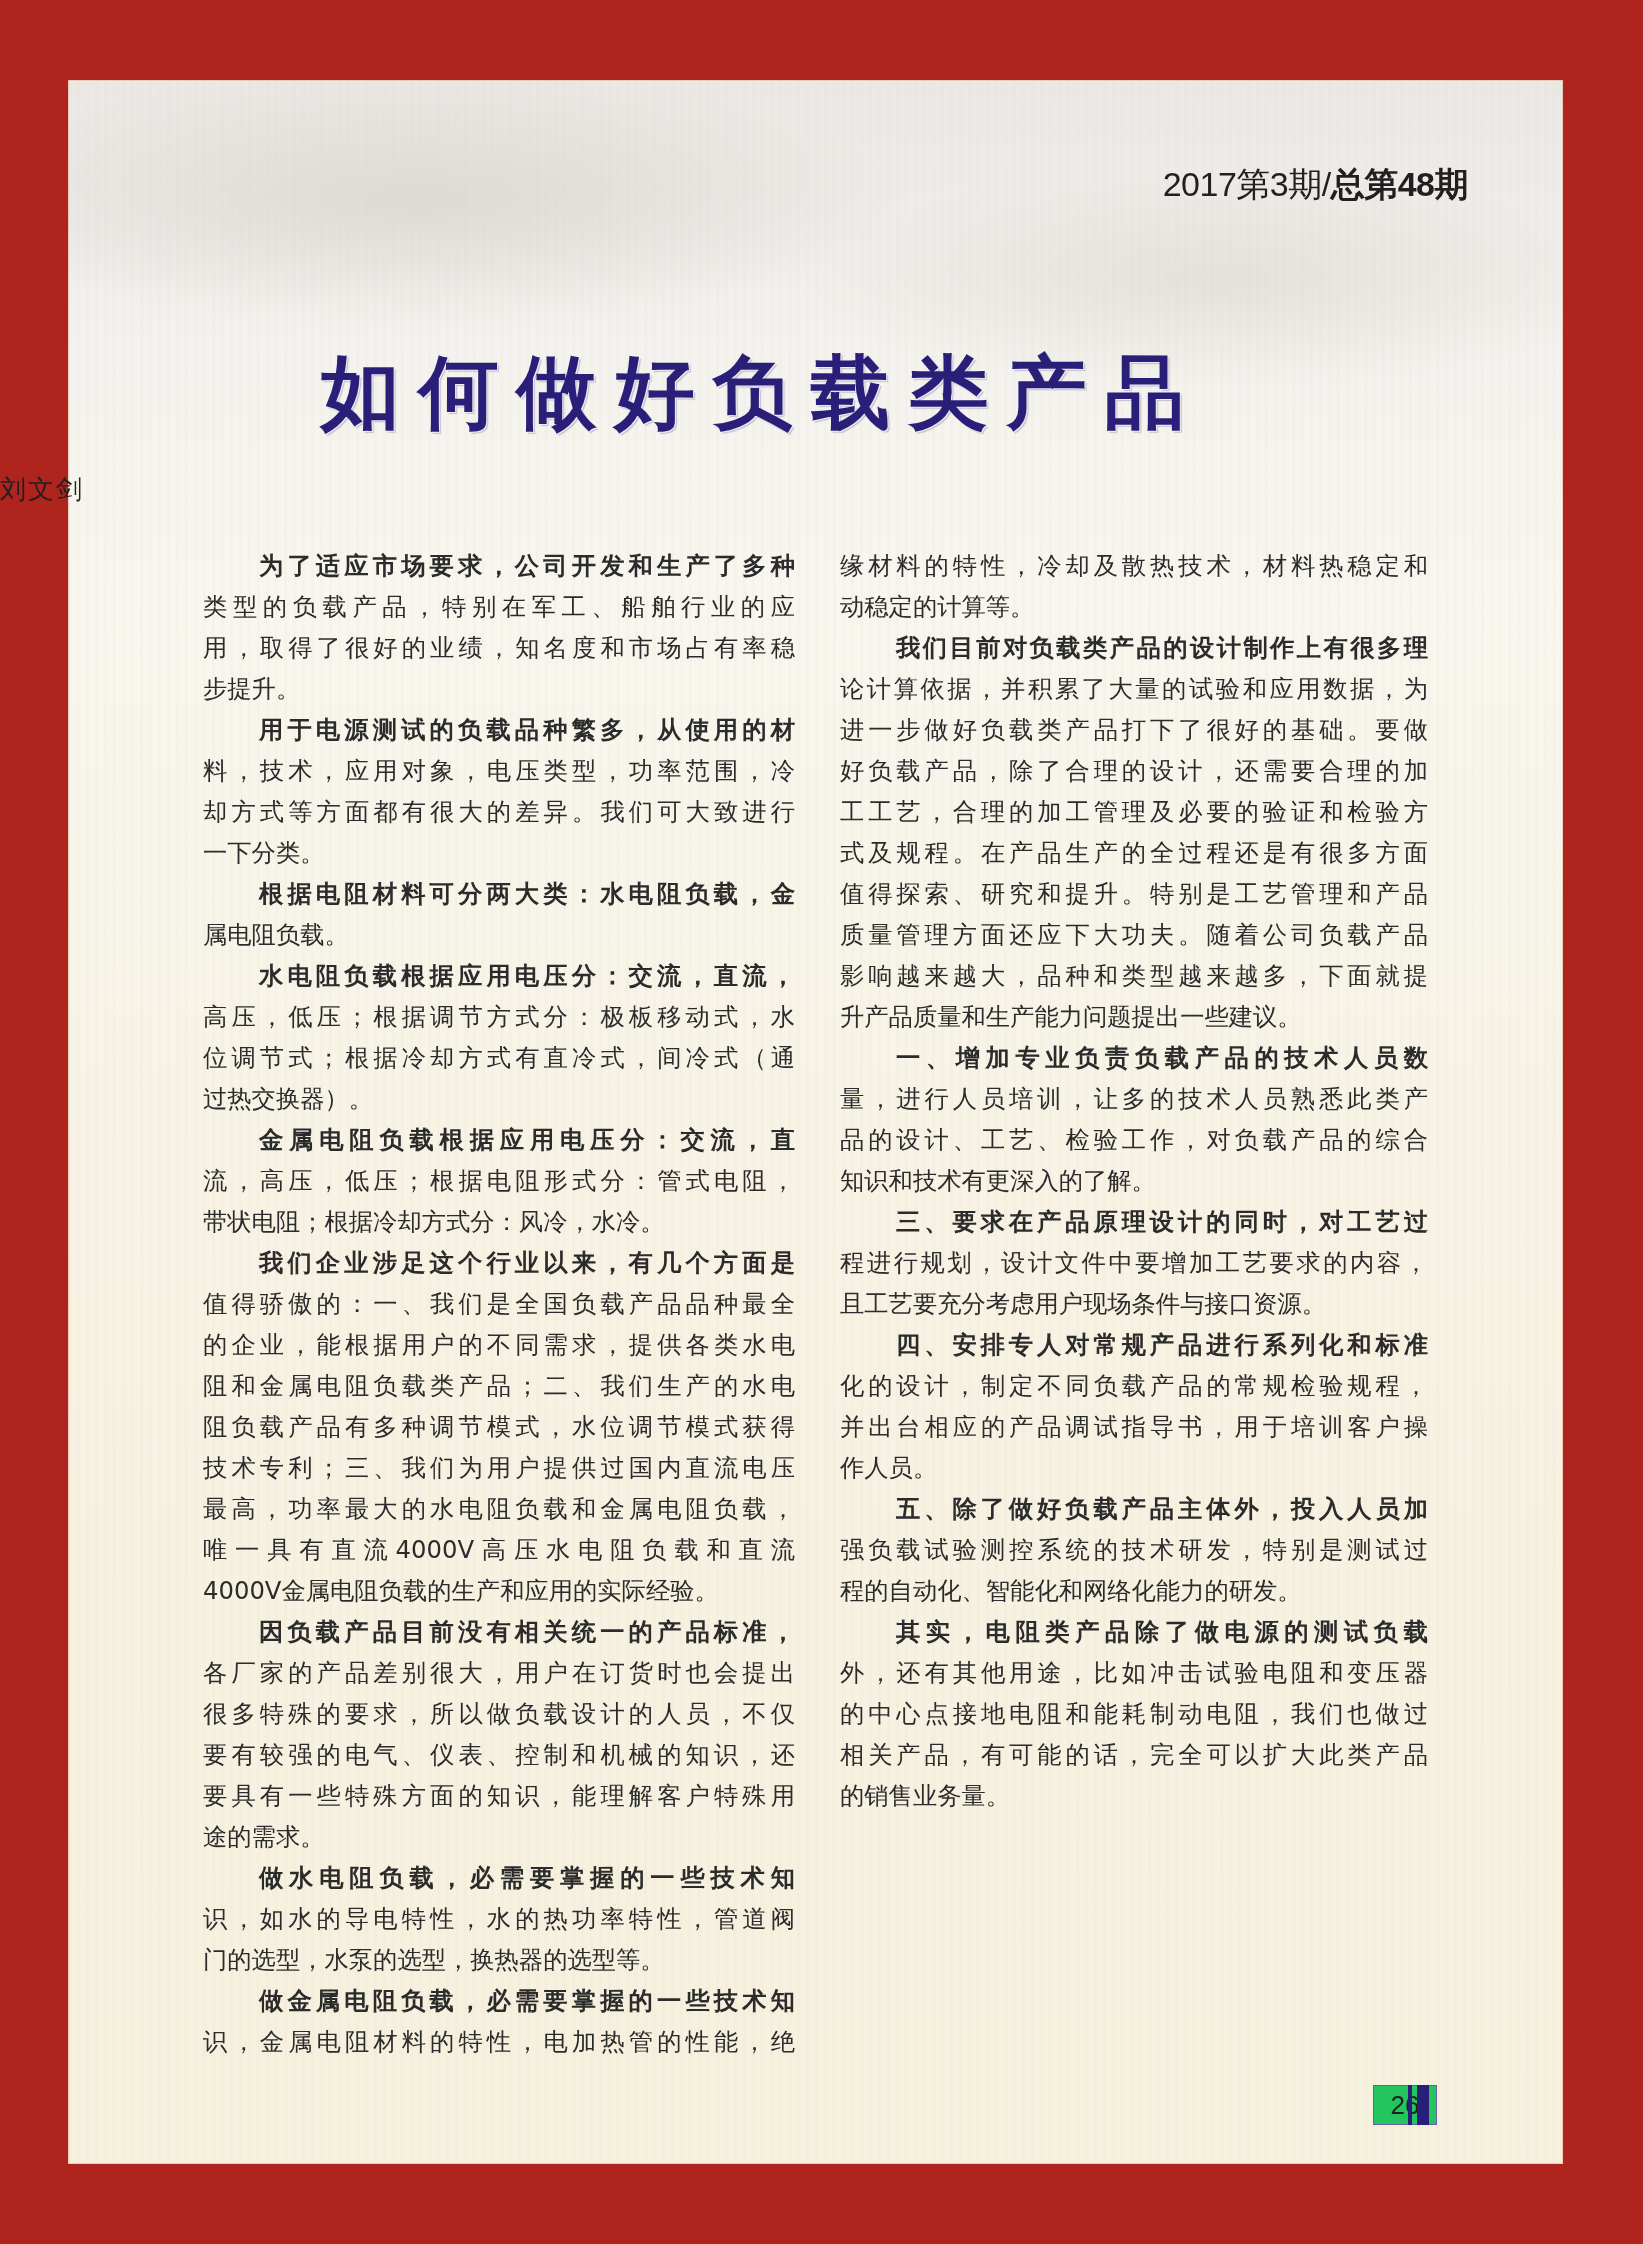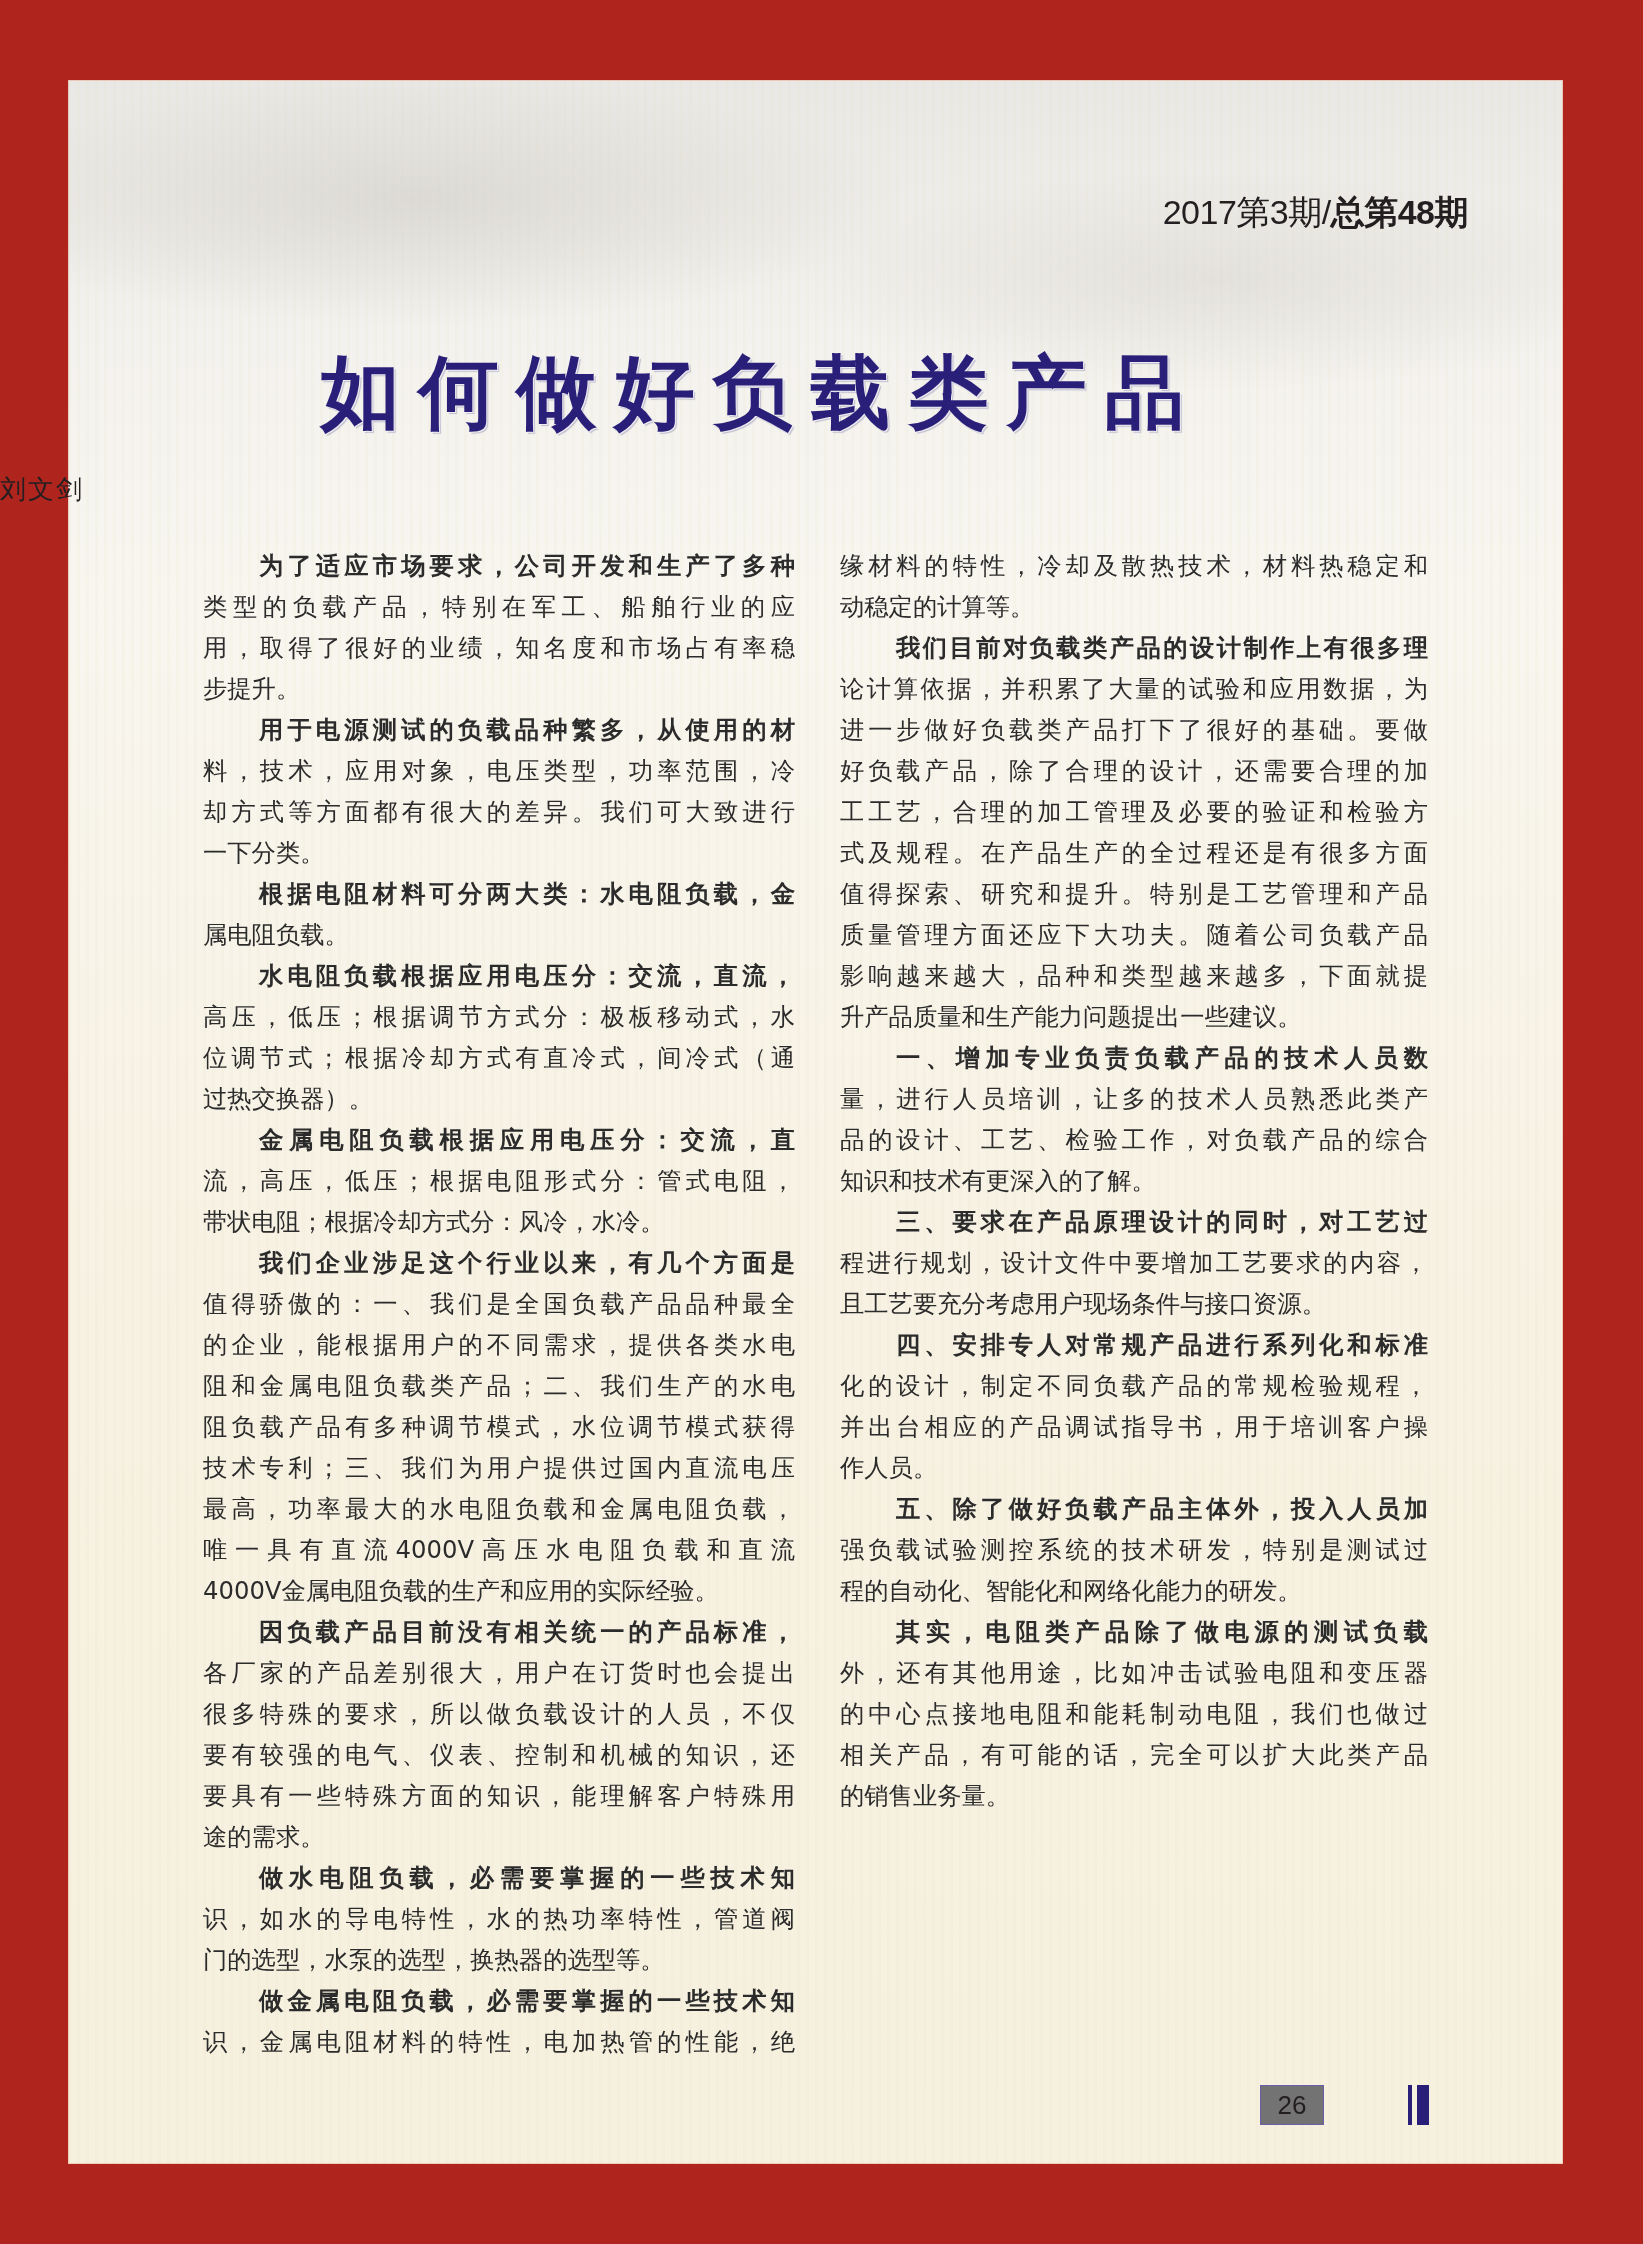--- a/index.html
+++ b/index.html
@@ -14,21 +14,21 @@
     background:
       radial-gradient(ellipse 700px 180px at 350px 120px, rgba(205,203,196,0.55), rgba(205,203,196,0) 70%),
       radial-gradient(ellipse 600px 160px at 1150px 200px, rgba(210,208,200,0.45), rgba(210,208,200,0) 70%),
       repeating-linear-gradient(90deg, rgba(225,215,185,0.10) 0px, rgba(225,215,185,0.10) 3px, rgba(255,255,255,0) 3px, rgba(255,255,255,0) 9px),
       linear-gradient(180deg, #e9e8e4 0px, #f3f2ee 260px, #f8f6ef 520px, #f7f2e3 1200px, #f6f0de 2084px);
     box-shadow: inset 0 0 0 1px rgba(230,170,150,0.5);
   }
   .issue {
     position: absolute; right: 175px; top: 162px;
     font-family: "Liberation Sans", "DejaVu Sans", sans-serif;
-    font-size: 34px; color: #231f20; white-space: nowrap; letter-spacing: -0.5px; margin-top: 28px;
+    font-size: 34px; color: #231f20; white-space: nowrap; letter-spacing: -0.5px;
   }
   .issue .total { font-weight: bold; }
   .title {
     position: absolute; left: 0; width: 1505px; top: 340px; text-align: center;
     font-family: "DejaVu Serif", "Liberation Serif", serif;
     font-weight: bold; font-size: 80px; color: #2a1f78;
     letter-spacing: 18px; text-indent: 18px;
     text-shadow: 1px 1px 0 rgba(255,255,255,0.7), 2px 2px 1px rgba(42,31,120,0.25);
   }
   .author {
@@ -41,22 +41,22 @@
   }
   .col.left { left: 203px; width: 592px; }
   .col.right { left: 840px; width: 588px; }
   .line {
     display: block; white-space: nowrap; height: 41px;
     text-align: justify; text-align-last: justify;
   }
   .line.last { text-align-last: left; }
   .line.indent { padding-left: 56px; font-weight: bold; }
   .pagebox {
-    position: absolute; left: 1260px; top: 2085px; width: 62px; height: 38px;
-    border: 1.5px solid #6a5fa8; background: #737373;
+    position: absolute; left: 1373px; top: 2085px; width: 62px; height: 38px;
+    border: 1.5px solid #6a5fa8; background: #22c55e;
     font-family: "Liberation Sans", sans-serif; font-size: 26px; color: #231f20;
     text-align: center; line-height: 38px;
   }
   .bar1 { position: absolute; left: 1408px; top: 2085px; width: 4px; height: 40px; background: #2a1f78; }
   .bar2 { position: absolute; left: 1417px; top: 2085px; width: 12px; height: 40px; background: #2a1f78; }
 </style>
 </head>
 <body>
 
 <div class="panel"></div>

